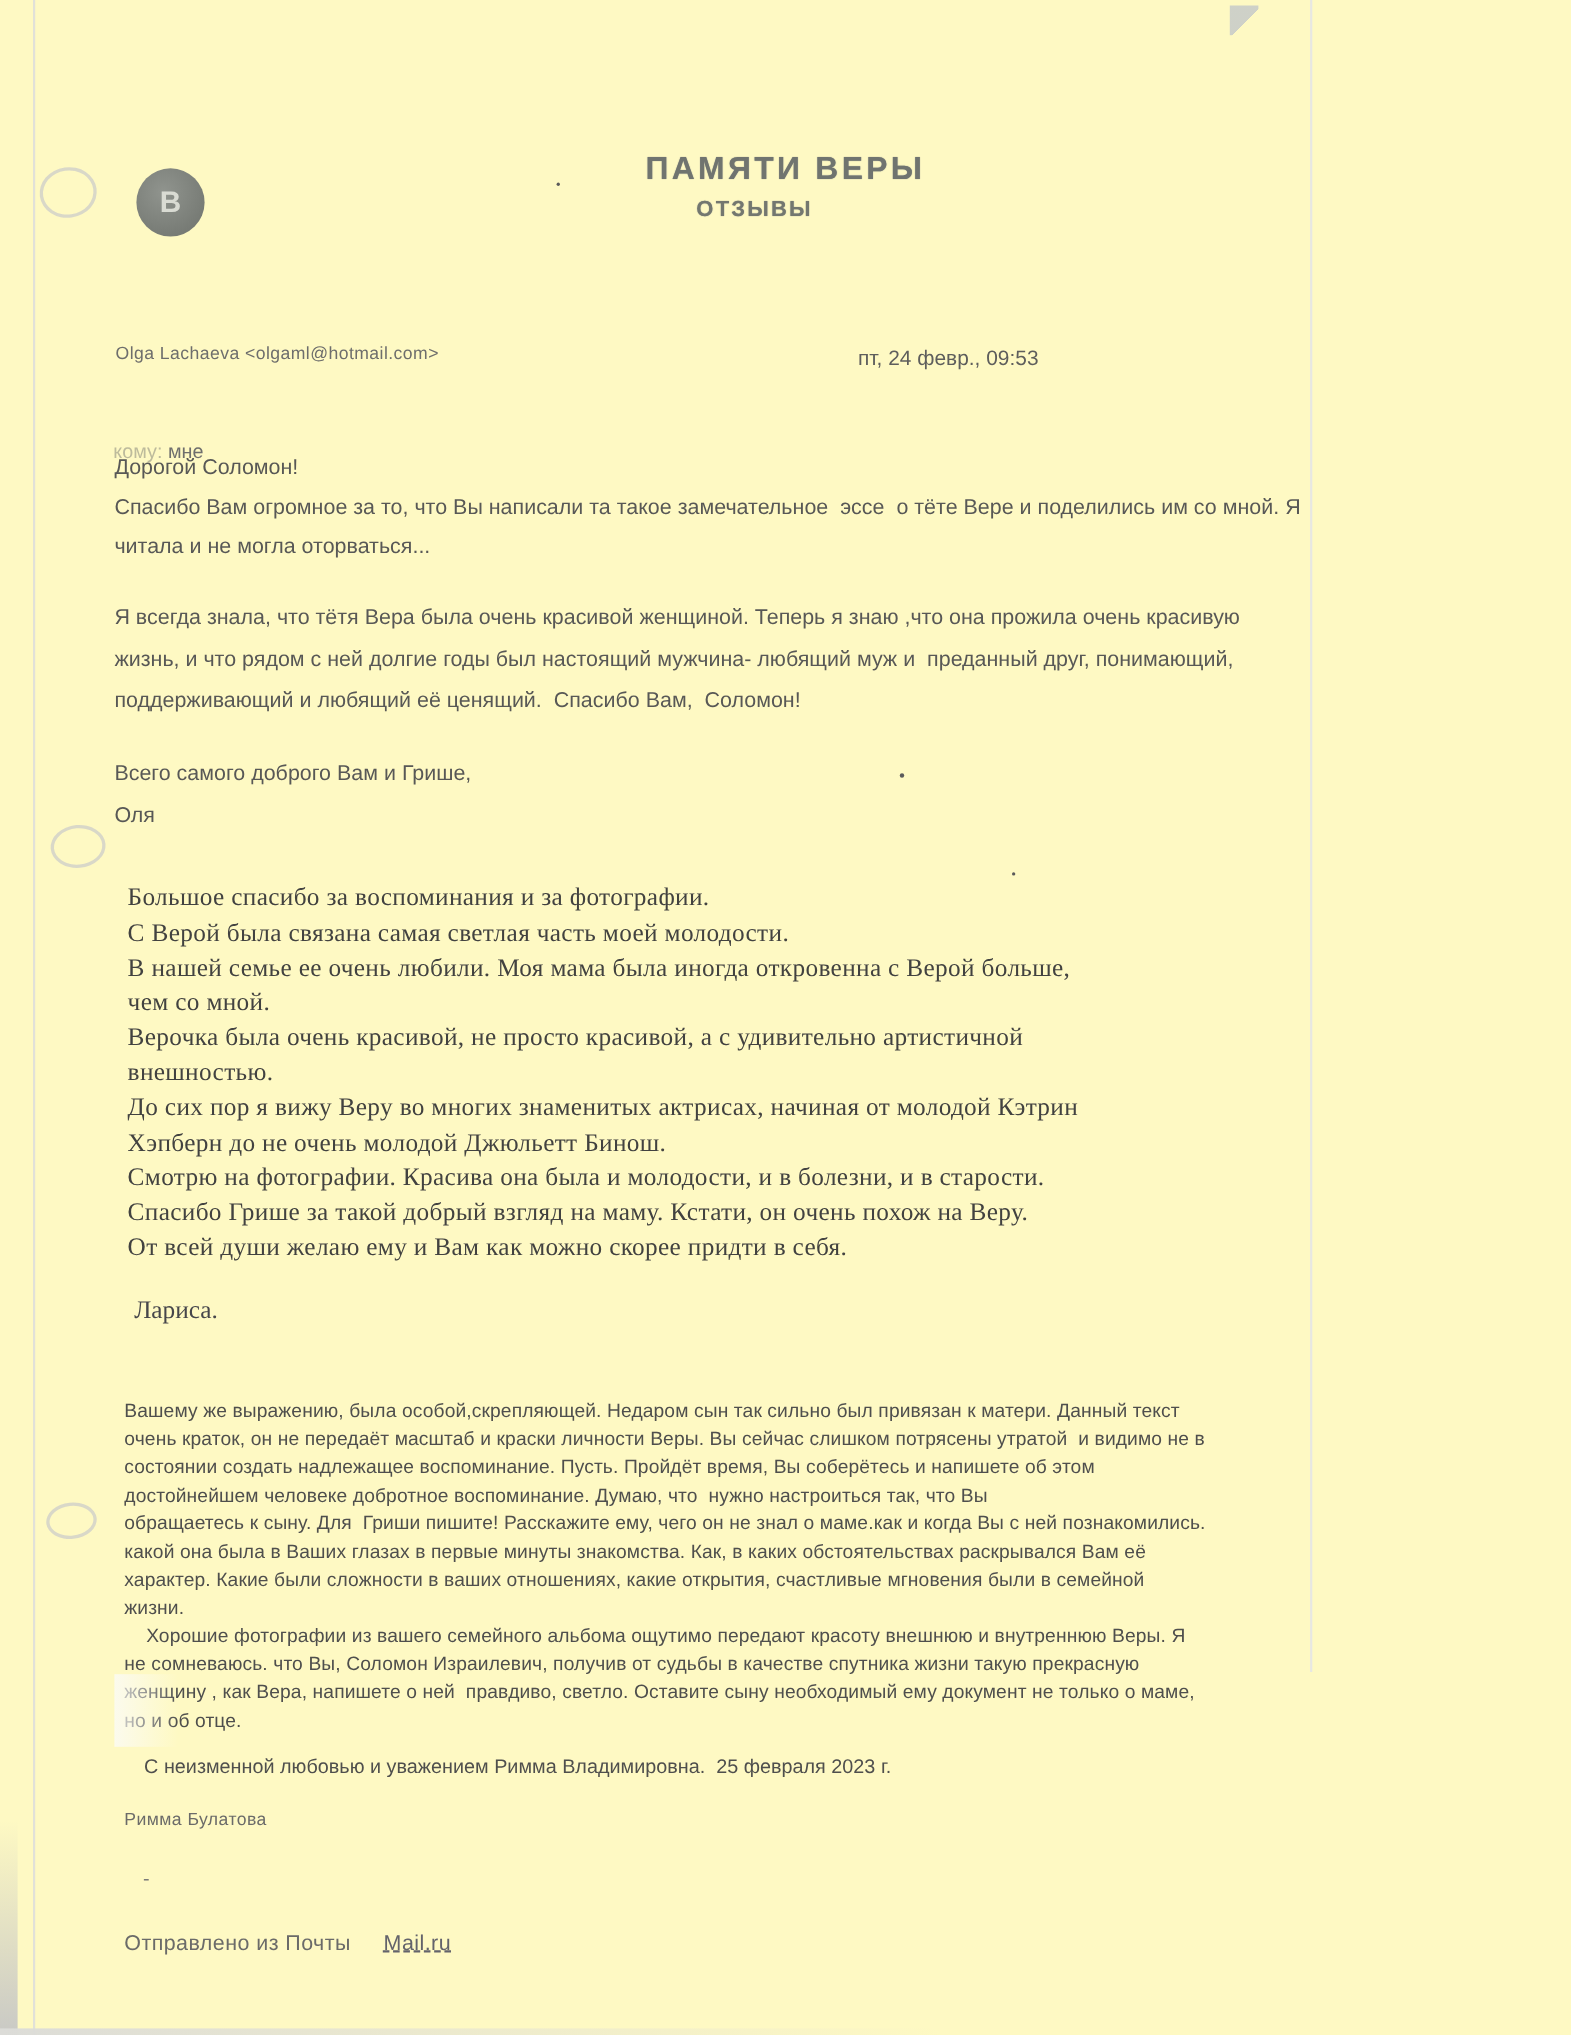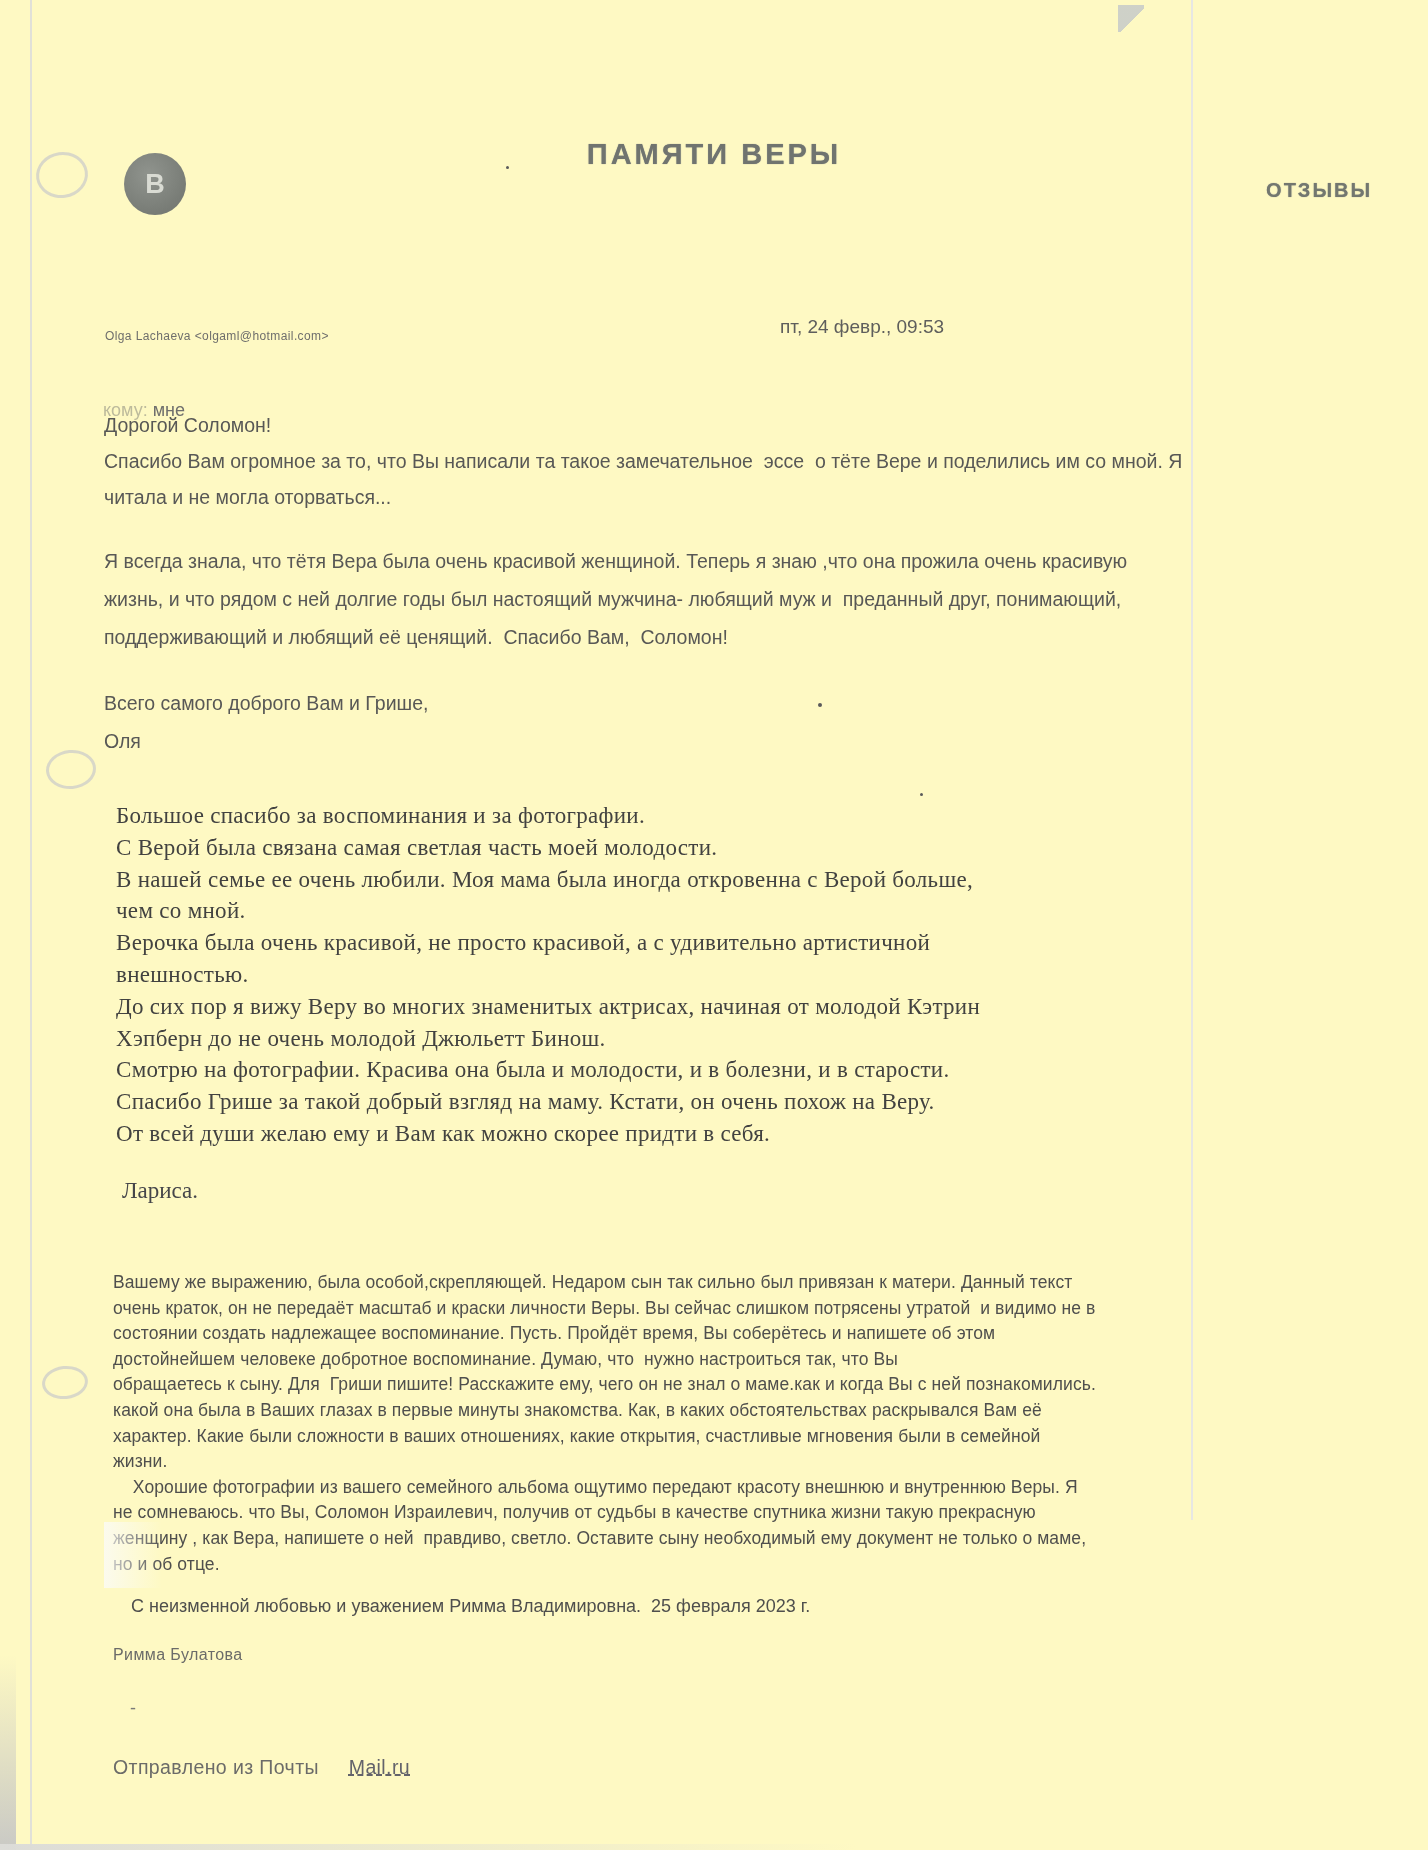--- a/index.html
+++ b/index.html
@@ -45,33 +45,33 @@
   .speck{position:absolute;background:#5a5a5a;border-radius:50%;}
 
   .scan{filter:blur(0.3px);}
 
   .doc-title{
     position:absolute;left:0;top:138px;width:1428px;text-align:center;
     font-weight:bold;font-size:29px;letter-spacing:3px;color:#70746f;
     text-shadow:0 0 1px #8a8e89;
   }
   .doc-subtitle{
-    position:absolute;left:0;top:179px;width:1372px;text-align:right;
+    position:absolute;left:0;top:179px;width:1372px;text-align:center;
     font-weight:bold;font-size:20px;letter-spacing:2px;color:#73776f;
     text-shadow:0 0 1px #8a8e89;
   }
   .avatar{
     position:absolute;left:124px;top:153px;width:62px;height:62px;border-radius:50%;
     background:radial-gradient(circle at 40% 35%,#90948e,#787c76 70%,#6f736d);
     display:flex;align-items:center;justify-content:center;
     color:#d9dbd3;font-size:27px;font-weight:bold;
   }
   .sender-line{
-    position:absolute;left:105px;top:329px;
-    font-size:12px;color:#6e6e6c;letter-spacing:.4px;
+    position:absolute;left:105px;top:313px;
+    font-size:16px;color:#6e6e6c;letter-spacing:.4px;
   }
   .date-line{
     position:absolute;left:780px;top:316px;
     font-size:19px;color:#5e5e5c;
   }
   .to-line{
     position:absolute;left:103px;top:366px;
     font-size:18px;color:#6f6f6d;margin-top:34px;
   }
   .to-line .faded{opacity:.45;}

